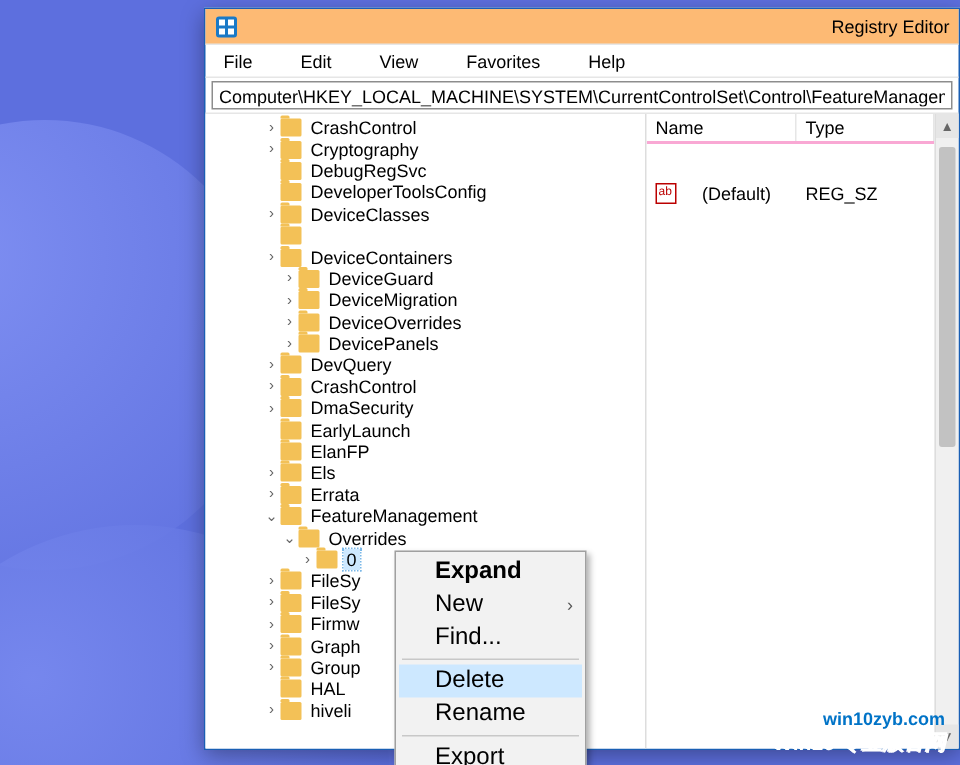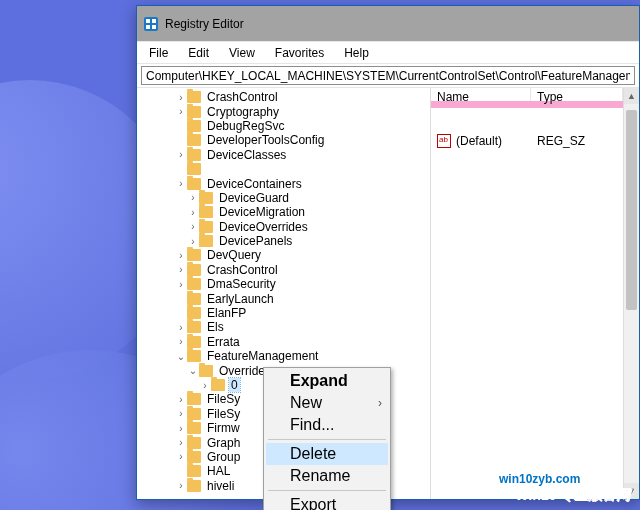--- a/index.html
+++ b/index.html
@@ -1,35 +1,35 @@
 <!DOCTYPE html>
 <html><head>
 <meta charset="utf-8">
 <style>
   * { box-sizing: border-box; font-family: "Segoe UI", Tahoma, sans-serif; font-size: 12px; }
   html, body { margin:0; padding:0; width:640px; height:510px; overflow:hidden; }
   .wallpaper { width:640px; height:510px; background:#5d6fde; position:relative; }
   .wallpaper::before { content:""; position:absolute; width:300px; height:300px; left:-120px; top:80px; background:radial-gradient(circle at 30% 30%, #8494f5, #5d6fde); border-radius:50%; opacity:.85; }
   .wallpaper::after { content:""; position:absolute; width:340px; height:340px; left:-80px; bottom:-180px; background:radial-gradient(circle at 30% 30%, #7a8bf0, #4e61d4); border-radius:50%; opacity:.85; }
   .window { position:absolute; left:136px; top:5px; width:504px; height:495px; background:#fff; border:1px solid #1a5fb4; box-shadow:0 4px 14px rgba(0,0,0,.35); z-index:2; display:flex; flex-direction:column; }
-  .titlebar { height:36px; background:#a3a3a3; display:flex; align-items:center; padding:0 6px; border-bottom:1px solid #e6e6e6; }
+  .titlebar { height:24px; background:#fdba74; display:flex; align-items:center; padding:0 6px; border-bottom:1px solid #e6e6e6;justify-content:space-between; }
   .title-icon { width:16px; height:16px; margin-right:6px; display:flex; align-items:center; justify-content:center; }
   .title-icon svg { display:block; }
   .title-text { font-size:12px; }
-  .menubar { height:22px; display:flex; align-items:center; padding:0 4px; border-bottom:1px solid #e6e6e6; gap:4px; }
+  .menubar { height:22px; display:flex; align-items:center; padding:0 4px; border-bottom:1px solid #e6e6e6; gap:16px; }
   .menubar span { padding:2px 8px; }
   .addrbar { height:24px; padding:2px 4px; display:flex; border-bottom:1px solid #e6e6e6; }
   .addrbar input { flex:1; border:1px solid #8d8d8d; padding:1px 4px; font-size:12px; height:19px; }
   .client { flex:1; display:flex; min-height:0; }
   .treepane { width:294px; border-right:1px solid #ddd; overflow:hidden; position:relative; background:#fff; padding:2px 0 2px 2px; }
   .listpane { flex:1; background:#fff; overflow:hidden; }
-  .list-head { display:flex; border-bottom:7px solid #f9a8d4; height:20px; }
+  .list-head { display:flex; border-bottom:2px solid #f9a8d4; height:20px; }
   .list-head div { padding:2px 6px; border-right:1px solid #e6e6e6; color:#000; }
   .list-row { display:flex; height:18px; align-items:center; }
-  .list-row .cell { padding:0 6px; display:flex; align-items:center; gap:5px;margin-top:48px; }
+  .list-row .cell { padding:0 6px; display:flex; align-items:center; gap:17px;margin-top:48px; }
   .val-icon { width:14px; height:14px; }
   .ico-sz { background:#fff; border:1px solid #b00; position:relative; }
   .ico-sz::after { content:"ab"; font-size:8px; color:#b00; position:absolute; left:1px; top:0; line-height:10px; }
 
   .row { display:flex; align-items:center; height:14.4px; padding:0; white-space:nowrap; user-select:none; }
   .row .gutter { display:flex; align-items:center; height:14px; }
   .glyph { width:12px; text-align:center; color:#666; font-size:10px; cursor:pointer; }
   .spacer { width:12px; }
   .folder { width:14px; height:12px; background:#f3c157; border-radius:1px; position:relative; margin-right:4px; }
   .folder::before { content:""; position:absolute; left:0; top:-2px; width:6px; height:2px; background:#f3c157; border-radius:1px 1px 0 0; }
@@ -40,21 +40,21 @@
   .ctxmenu .mi { height:22px; display:flex; align-items:center; padding:0 20px 0 24px; position:relative; font-size:16px; }
   .ctxmenu .mi.hi { background:#cde8ff; }
   .ctxmenu .mi.bold { font-weight:600; }
   .ctxmenu .sep { height:1px; background:#c8c8c8; margin:3px 2px; }
   .ctxmenu .sub::after { content:"›"; position:absolute; right:6px; color:#555; font-size:12px; }
 
   .scroll-v { width:16px; background:#f0f0f0; border-left:1px solid #ddd; position:relative; }
   .scroll-v .sbtn { height:16px; background:#e6e6e6; display:flex; align-items:center; justify-content:center; color:#666; font-size:9px; }
   .scroll-v .thumb { position:absolute; left:2px; right:2px; top:22px; height:200px; background:#c2c2c2; border-radius:2px; }
 
-  .watermark { position:absolute; right:10px; bottom:6px; z-index:6; text-align:left; pointer-events:none; }
+  .watermark { position:absolute; right:10px; bottom:6px; z-index:6; text-align:right; pointer-events:none; }
   .wm1 { color:#0073c7; font-size:12px; font-weight:600; }
   .wm2 { color:#ffffff; font-size:14px; font-weight:700; font-style:italic; text-shadow:1px 1px 0 #fff;margin-left:16px; }
 </style>
 </head>
 <body>
 
 <div class="wallpaper">
 
   <div class="window">
 

